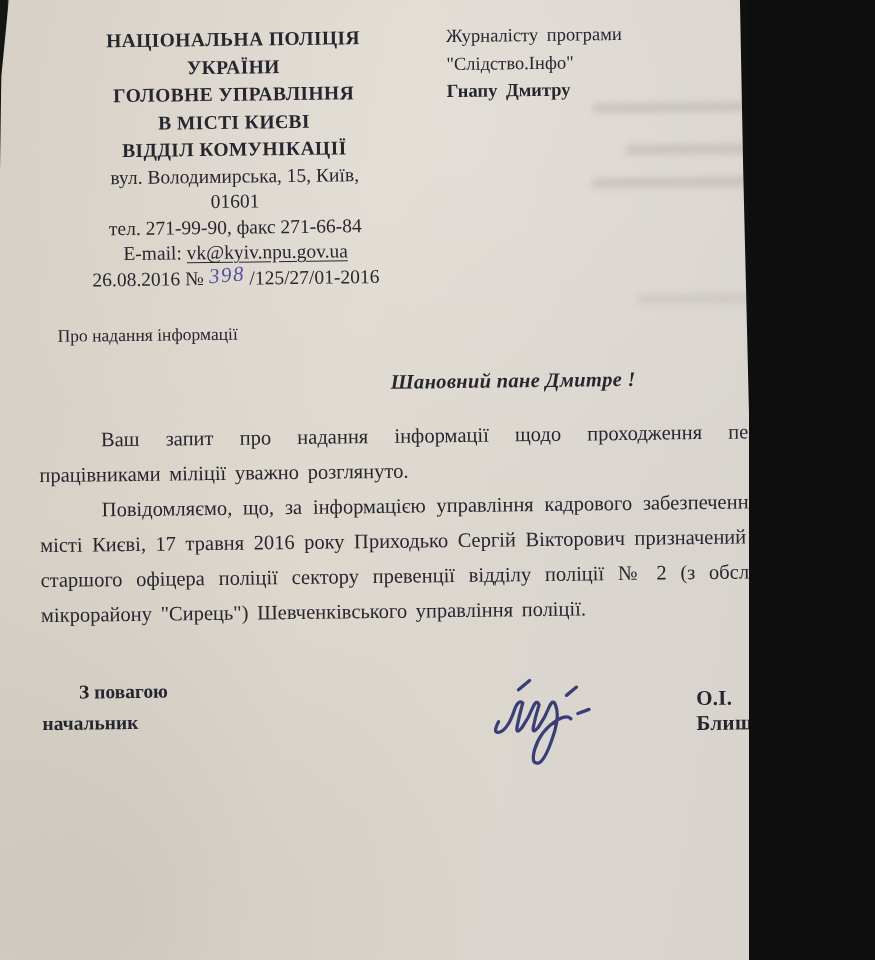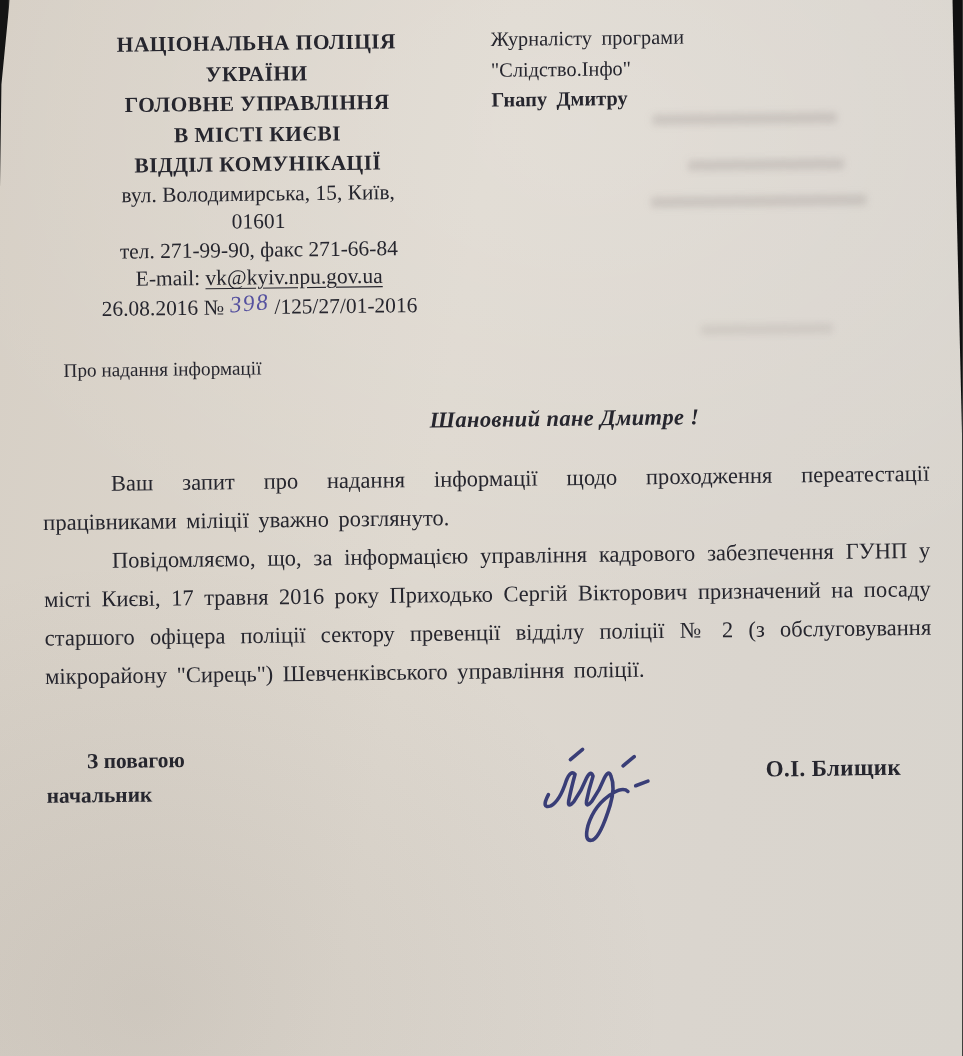--- a/index.html
+++ b/index.html
@@ -1,17 +1,17 @@
 <!DOCTYPE html>
 <html><head>
 <meta charset="utf-8">
 <style>
   html,body { margin:0; padding:0; background:#0e0e0e; }
   .photo {
-    position:relative; width:875px; height:960px; overflow:hidden;
+    position:relative; width:749px; height:960px; overflow:hidden;
     font-family:"Liberation Serif", serif; color:#26262e;
     background:
       radial-gradient(120% 80% at 60% 12%, rgba(255,255,255,0.16), rgba(255,255,255,0) 60%),
       radial-gradient(90% 70% at 15% 95%, rgba(110,102,94,0.12), rgba(0,0,0,0) 60%),
       linear-gradient(100deg, #d6cfc5 0%, #ded8cf 45%, #dad5ce 75%, #d8d4cd 100%);
   }
   .content { position:absolute; inset:0; transform:rotate(-0.7deg); transform-origin:50% 55%; }
 
   
   .edge-left  { position:absolute; left:-2px; top:-2px; width:11px; height:175px; background:#141414;

